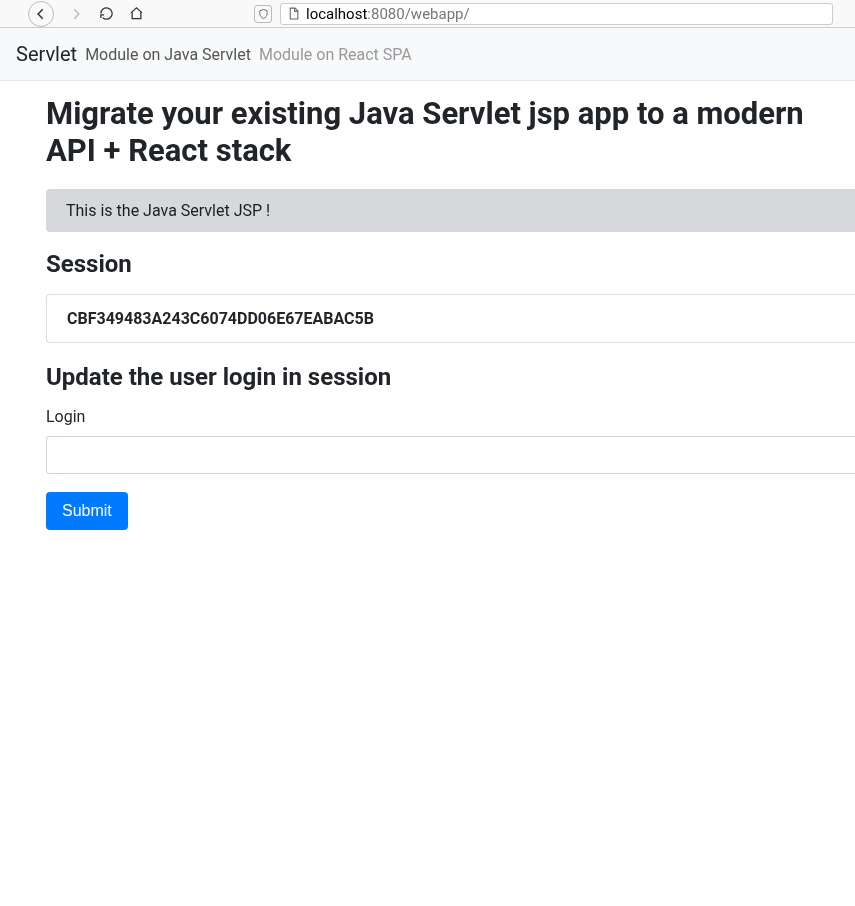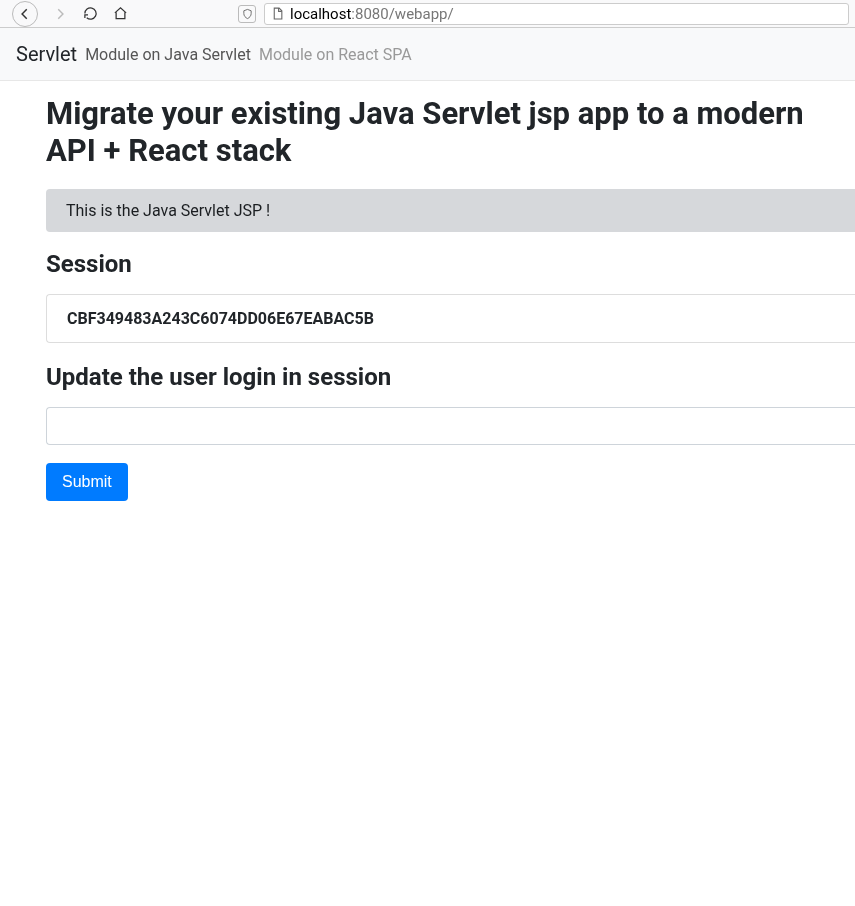--- a/index.html
+++ b/index.html
@@ -13,21 +13,21 @@
       color: #212529;
       background: #fff;
     }
     
     .browser-chrome {
       background: #f9f9fa;
       border-bottom: 1px solid #ccc;
       height: 28px;
       display: flex;
       align-items: center;
-      padding: 0 6px;
+      padding: 0 22px;
       gap: 10px;
     }
     .nav-buttons {
       display: flex;
       align-items: center;
       gap: 14px;
       padding-left: 6px;
     }
     .nav-btn {
       width: 16px;
@@ -240,15 +240,16 @@
 
   <h2 class="section-title">Session</h2>
 
   <div class="list-group">
     <div class="list-group-item">CBF349483A243C6074DD06E67EABAC5B</div>
   </div>
 
   <h2 class="section-title">Update the user login in session</h2>
 
 
+  <label class="form-label">Login</label>
   <input type="text" class="form-input" value="" style="">
   <button class="btn-primary">Submit</button>
 </div>
 
 </body></html>

